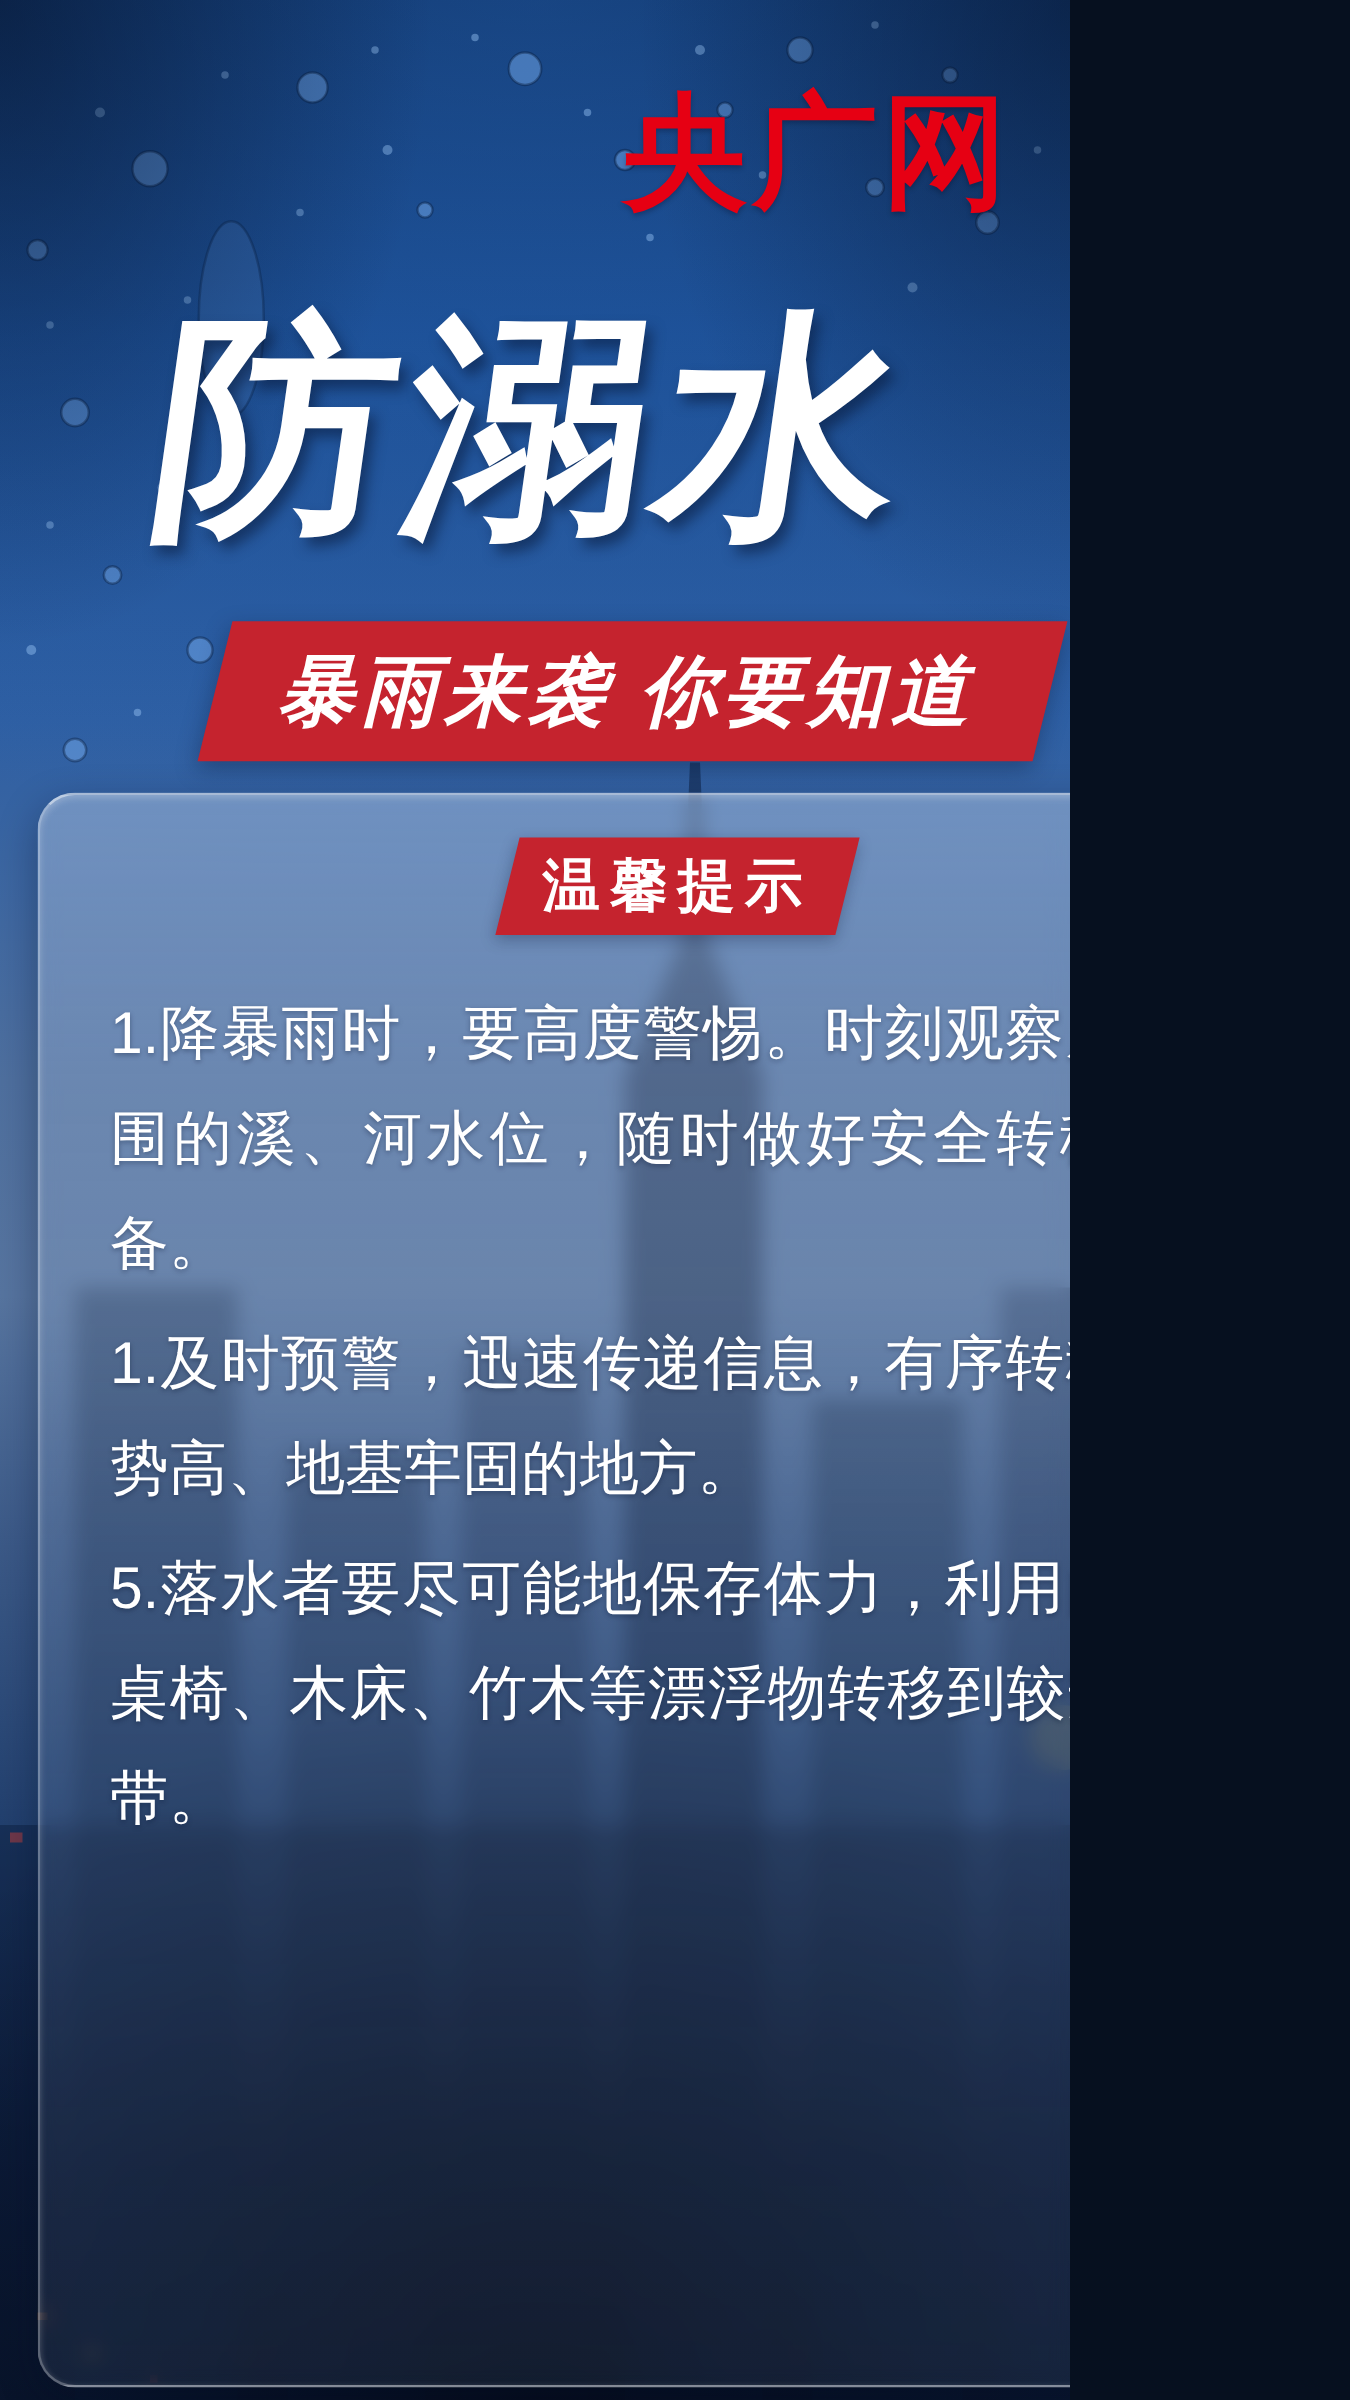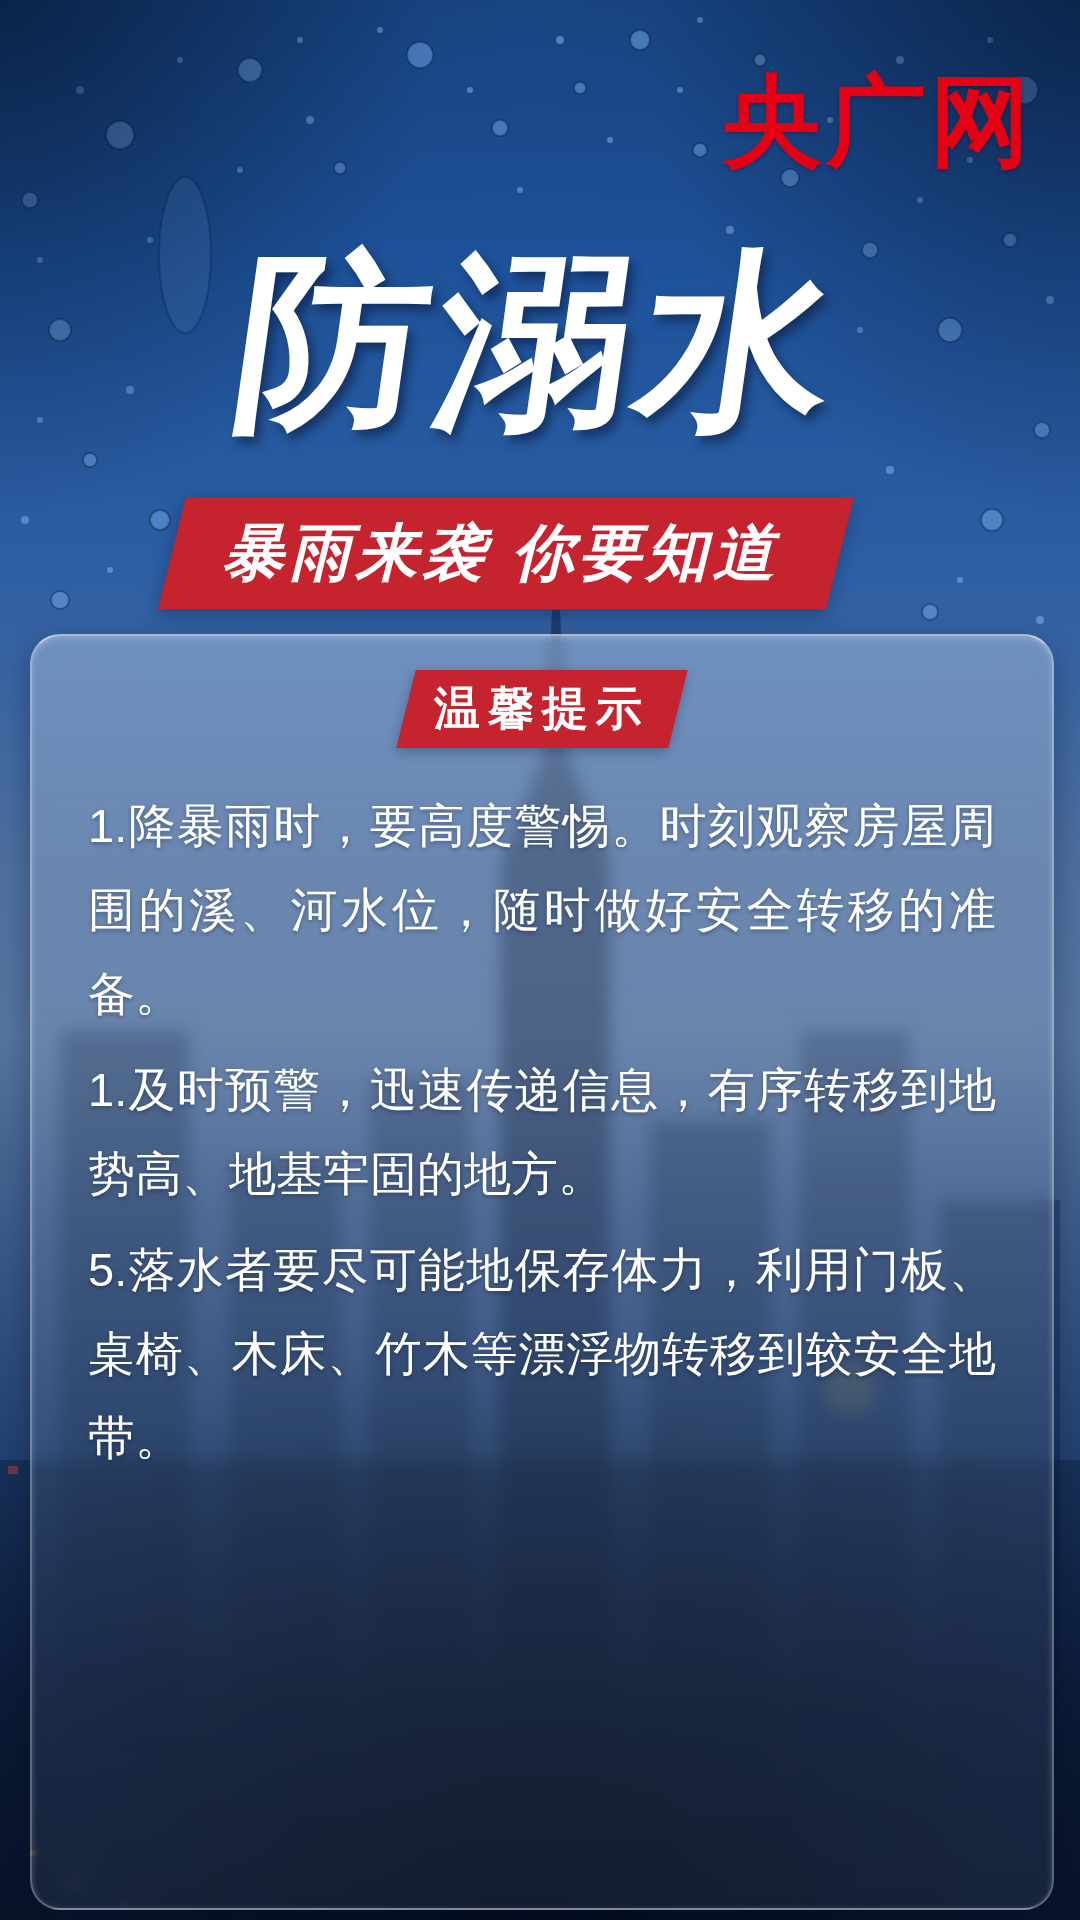--- a/index.html
+++ b/index.html
@@ -1,18 +1,18 @@
 <!DOCTYPE html>
 <html style="--logo-red: #e60013; --accent-red: #c5232e; --text-white: #ffffff; --background-blue: #1b4d92;"><head>
 <meta charset="utf-8">
 <style>
   html,body{margin:0;padding:0;background:#06101f;}
   .poster{
     position:relative;
-    width:1080px;height:1920px;
+    width:856px;height:1920px;
     overflow:hidden;
     font-family:"Liberation Sans","DejaVu Sans",sans-serif;
     background:
       radial-gradient(140% 55% at 50% 0%, rgba(40,100,180,0.35) 0%, rgba(10,30,70,0) 70%),
       linear-gradient(180deg,
         #0f3468 0%,
         #1b4d92 14%,
         #2e5fa3 30%,
         #4e6f9e 45%,
         #56749f 54%,

